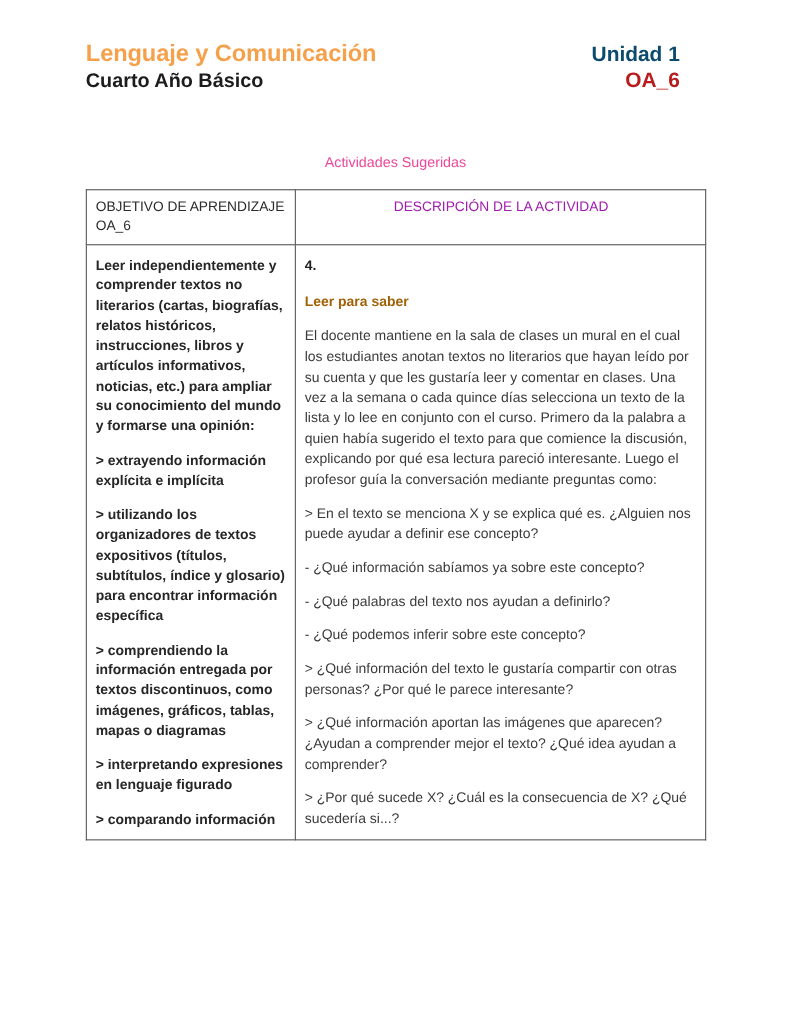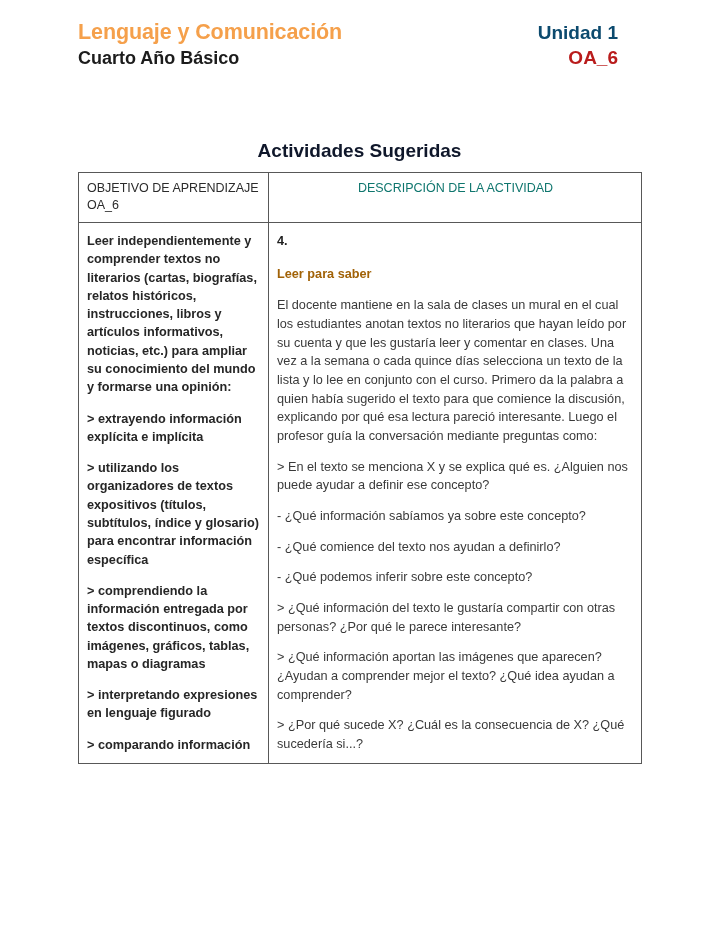--- a/index.html
+++ b/index.html
@@ -20,21 +20,21 @@
     position: relative;
     width: 720px;
     height: 932px;
     box-sizing: border-box;
   }
 
   
   .doc-header {
     position: absolute;
     left: 78px;
-    top: 20px;
+    top: 36px;
     width: 540px;
     display: flex;
     flex-direction: column;
     gap: 2px;
   }
   .header-row {
     display: flex;
     justify-content: space-between;
     align-items: baseline;
     width: 100%;
@@ -65,23 +65,23 @@
     white-space: nowrap;
   }
 
   
   .section-title {
     position: absolute;
     left: 78px;
     top: 140px;
     width: 563px;
     text-align: center;
-    font-size: 19px;
-    font-weight: bold;
-    color: #0f172a;
+    font-size: 13px;
+    font-weight: normal;
+    color: #ec4899;
   }
 
   
   .activity-table {
     position: absolute;
     left: 78px;
     top: 172px;
     width: 563px;
     height: 513px;
     box-sizing: border-box;
@@ -105,21 +105,21 @@
   
   .hrow .tcell { padding: 7px 7px 7px 8px; }
   .th-objective {
     font-size: 12.5px;
     color: #2b2b2b;
     line-height: 1.38;
     text-align: left;
   }
   .th-description {
     font-size: 12.5px;
-    color: #0f766e;
+    color: #a21caf;
     text-align: center;
     line-height: 1.38;
   }
   .hrow { height: 50px; }
 
   
   .brow .tcell { padding: 9px 9px 9px 8px; }
 
   .obj-body {
     font-size: 12.7px;
@@ -189,21 +189,21 @@
         </div>
       </div>
 
       <div class="tcell col-right">
         <div class="desc-body">
           <p class="num">4.</p>
           <p class="subhead">Leer para saber</p>
           <p>El docente mantiene en la sala de clases un mural en el cual los estudiantes anotan textos no literarios que hayan leído por su cuenta y que les gustaría leer y comentar en clases. Una vez a la semana o cada quince días selecciona un texto de la lista y lo lee en conjunto con el curso. Primero da la palabra a quien había sugerido el texto para que comience la discusión, explicando por qué esa lectura pareció interesante. Luego el profesor guía la conversación mediante preguntas como:</p>
           <p>&gt; En el texto se menciona X y se explica qué es. ¿Alguien nos puede ayudar a definir ese concepto?</p>
           <p>- ¿Qué información sabíamos ya sobre este concepto?</p>
-          <p>- ¿Qué comience del texto nos ayudan a definirlo?</p>
+          <p>- ¿Qué palabras del texto nos ayudan a definirlo?</p>
           <p>- ¿Qué podemos inferir sobre este concepto?</p>
           <p>&gt; ¿Qué información del texto le gustaría compartir con otras personas? ¿Por qué le parece interesante?</p>
           <p>&gt; ¿Qué información aportan las imágenes que aparecen? ¿Ayudan a comprender mejor el texto? ¿Qué idea ayudan a comprender?</p>
           <p>&gt; ¿Por qué sucede X? ¿Cuál es la consecuencia de X? ¿Qué sucedería si...?</p>
         </div>
       </div>
     </div>
 
   </div>
 

